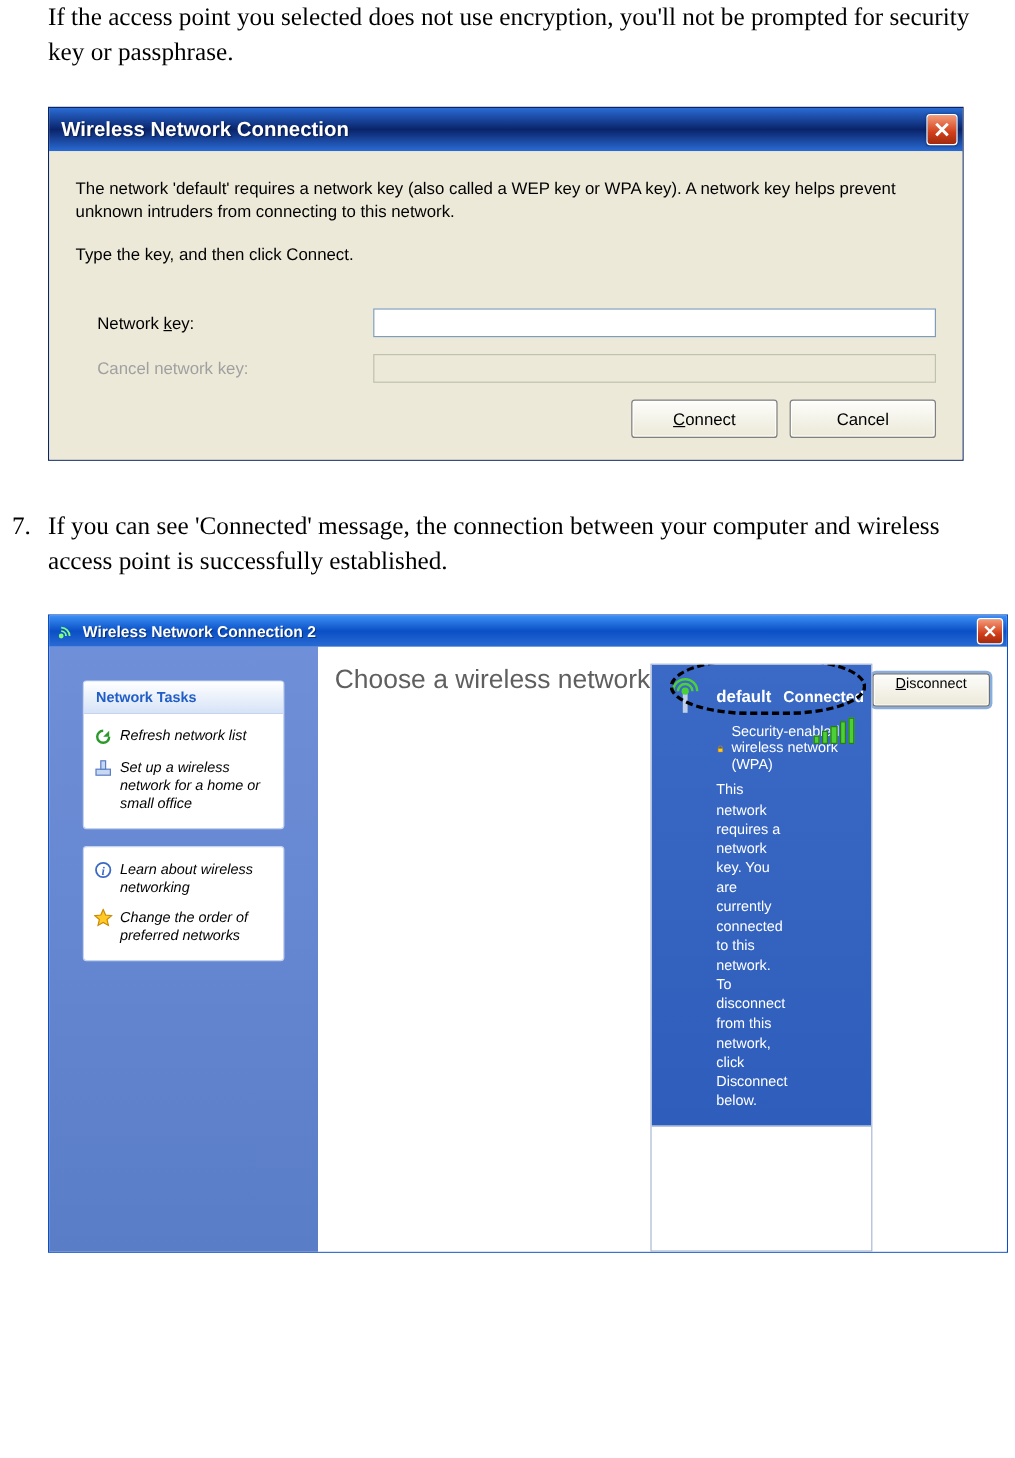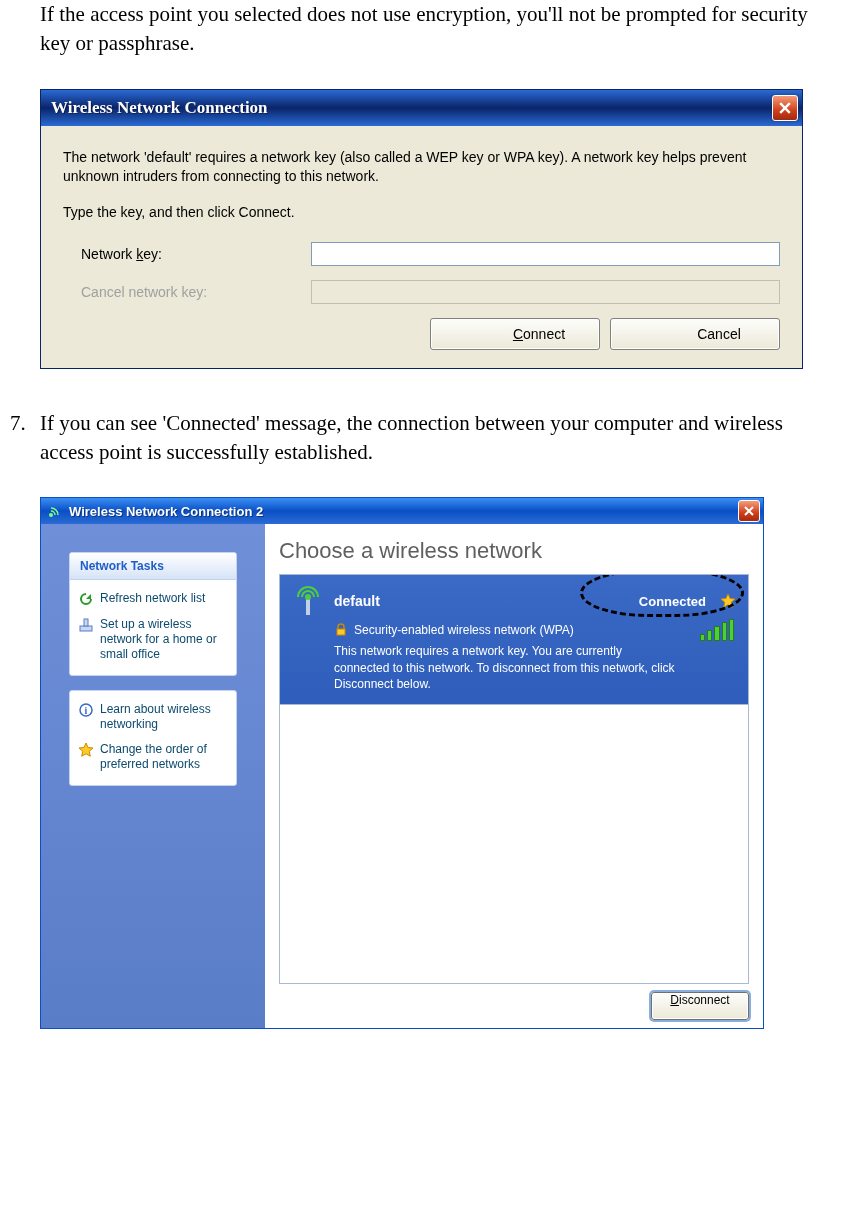--- a/index.html
+++ b/index.html
@@ -48,21 +48,20 @@
     display: flex;
     align-items: center;
     padding: 0 4px 0 10px;
     color: #fff;
     font-weight: bold;
     font-size: 17px;
   }
   .dlg1 .titlebar .title {
     flex: 1;
     text-shadow: 1px 1px 1px rgba(0,0,0,0.4);
-    font-family: Liberation Serif, serif;
   }
   .closebtn {
     width: 24px;
     height: 24px;
     background: linear-gradient(to bottom, #f49c7a 0%, #d13f1a 60%, #a12a0e 100%);
     border: 1px solid #fff;
     border-radius: 3px;
     display: flex;
     align-items: center;
     justify-content: center;
@@ -74,21 +73,21 @@
   .closebtn svg { width: 12px; height: 12px; }
   .dlg1 .body {
     padding: 22px 22px 18px 22px;
     background: #ece9d8;
   }
   .dlg1 .desc {
     margin-bottom: 18px;
     line-height: 1.35;
   }
   .dlg1 .instr {
-    margin-bottom: 22px;
+    margin-bottom: 37px;
   }
   .dlg1 .row {
     display: flex;
     align-items: center;
     margin-bottom: 14px;
   }
   .dlg1 .row .lbl {
     width: 230px;
     margin-left: 18px;
   }
@@ -122,26 +121,25 @@
     height: 30px;
     background: linear-gradient(to bottom, #fdfdfb 0%, #ece9d8 100%);
     border: 1px solid #808080;
     border-radius: 3px;
     font-family: Tahoma, Arial, sans-serif;
     font-size: 14px;
     display: flex;
     align-items: center;
     justify-content: center;
     box-shadow: inset 0 0 0 1px #fff;
-    padding-left: 48px;
   }
 
   
   .dlg2 {
-    width: 724px;
+    width: 800px;
     margin: 0 0 0 40px;
     border: 1px solid #0a4fc5;
     font-family: Tahoma, Arial, sans-serif;
     font-size: 12px;
     color: #000;
     background: #fff;
     box-sizing: border-box;
   }
   .dlg2 .titlebar2 {
     height: 26px;
@@ -190,35 +188,36 @@
     padding: 6px 10px;
     border-bottom: 1px solid #c3d3f0;
   }
   .panel .pbody {
     padding: 6px 8px 8px 8px;
   }
   .task {
     display: flex;
     align-items: flex-start;
     gap: 6px;
-    color: #0c4a6e;
+    color: #000000;
     font-size: 12px;
     padding: 5px 0;
     line-height: 1.25;
     cursor: pointer;
+    font-style: italic;
   }
   .task .ticon2 {
     width: 16px;height:16px;flex-shrink:0;display:flex;align-items:center;justify-content:center;
   }
   .main {
     flex: 1;
     background: #fff;
     padding: 14px 14px 0 14px;
     display: flex;
-    flex-direction: column;
+    flex-direction: row;
   }
   .main h1 {
     font-family: "Franklin Gothic Medium", Arial, sans-serif;
     font-weight: normal;
     font-size: 22px;
     color: #5f5f5f;
     margin: 0 0 10px 0;
   }
   .main .sub {
     font-size: 12px;

